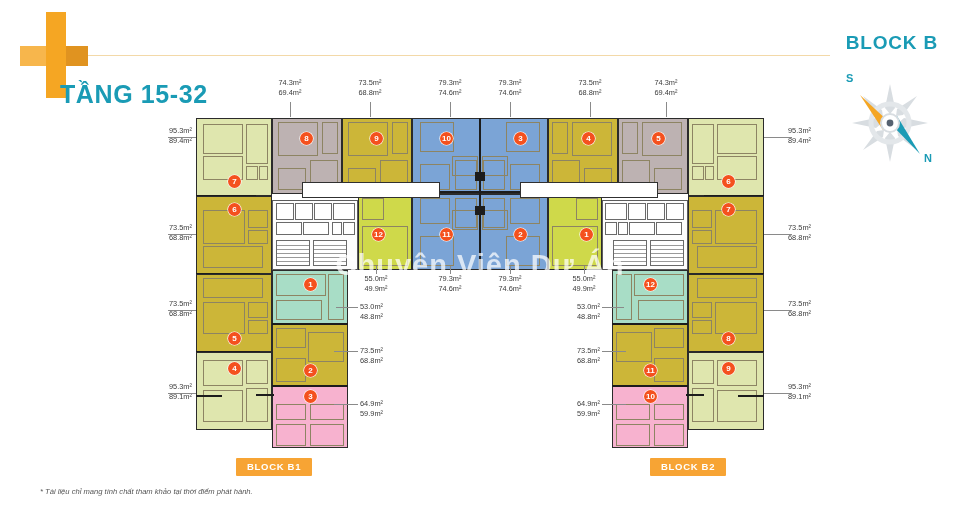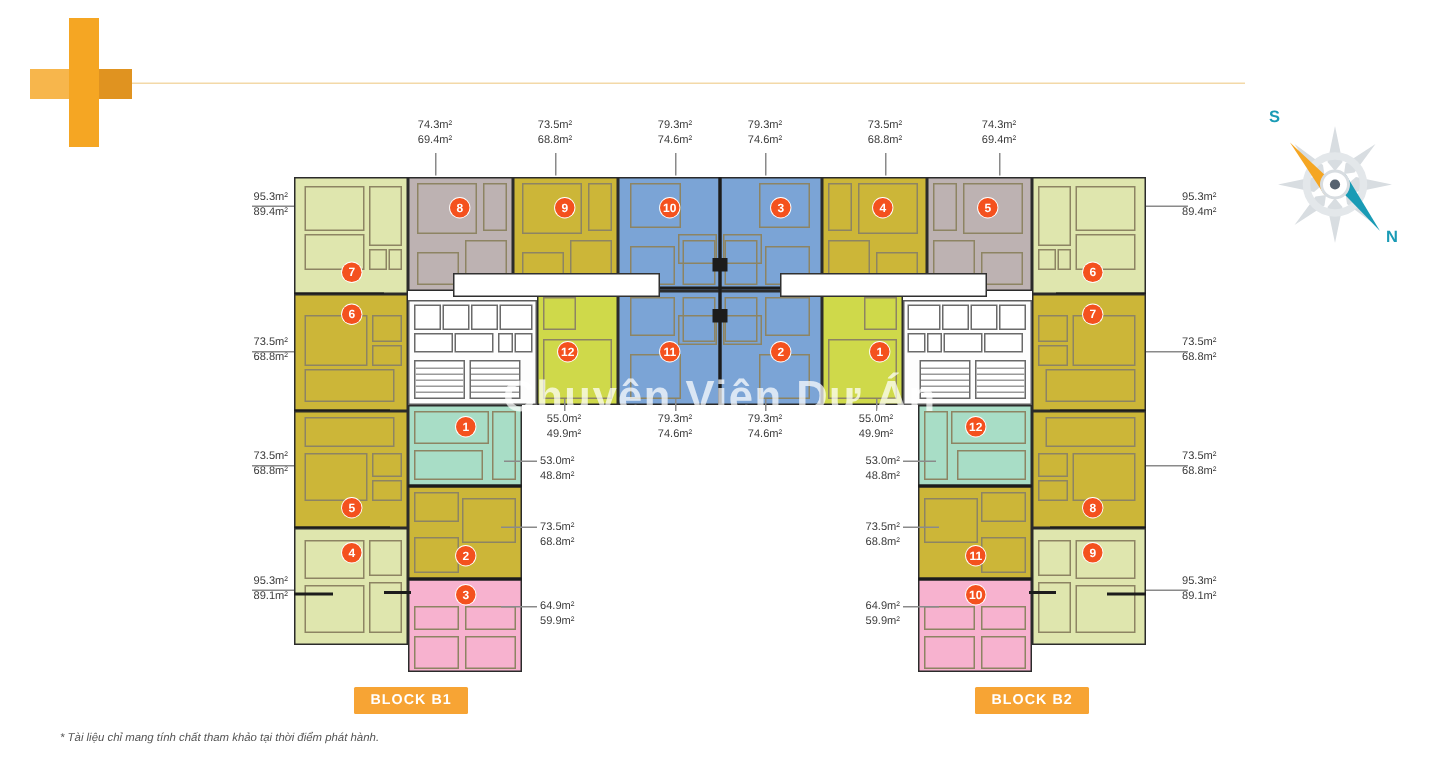--- a/index.html
+++ b/index.html
@@ -50,20 +50,22 @@
   #footnote{position:absolute;left:40px;top:487px;font-size:7.6px;color:#555;font-style:italic;}
 </style>
 </head>
 <body>
 
 <div id="header">
   <div class="logo-horz"></div>
   <div class="logo-horz2"></div>
   <div class="logo-vert"></div>
   <div class="hline"></div>
+  <div id="maintitle">TẦNG 15-32</div>
+  <div id="blockb">BLOCK B</div>
 
   <div id="compass">
     <svg width="104" height="106" viewBox="0 0 104 106">
       <g fill="#d8dde1">
         <path d="M52 16 L57 40 L52 46 L47 40 Z"></path>
         <path d="M52 94 L47 70 L52 64 L57 70 Z"></path>
         <path d="M14 55 L38 50 L44 55 L38 60 Z"></path>
         <path d="M90 55 L66 60 L60 55 L66 50 Z"></path>
         <path d="M25 28 L44 42 L45 49 L38 48 Z"></path>
         <path d="M79 82 L60 68 L59 61 L66 62 Z"></path>

